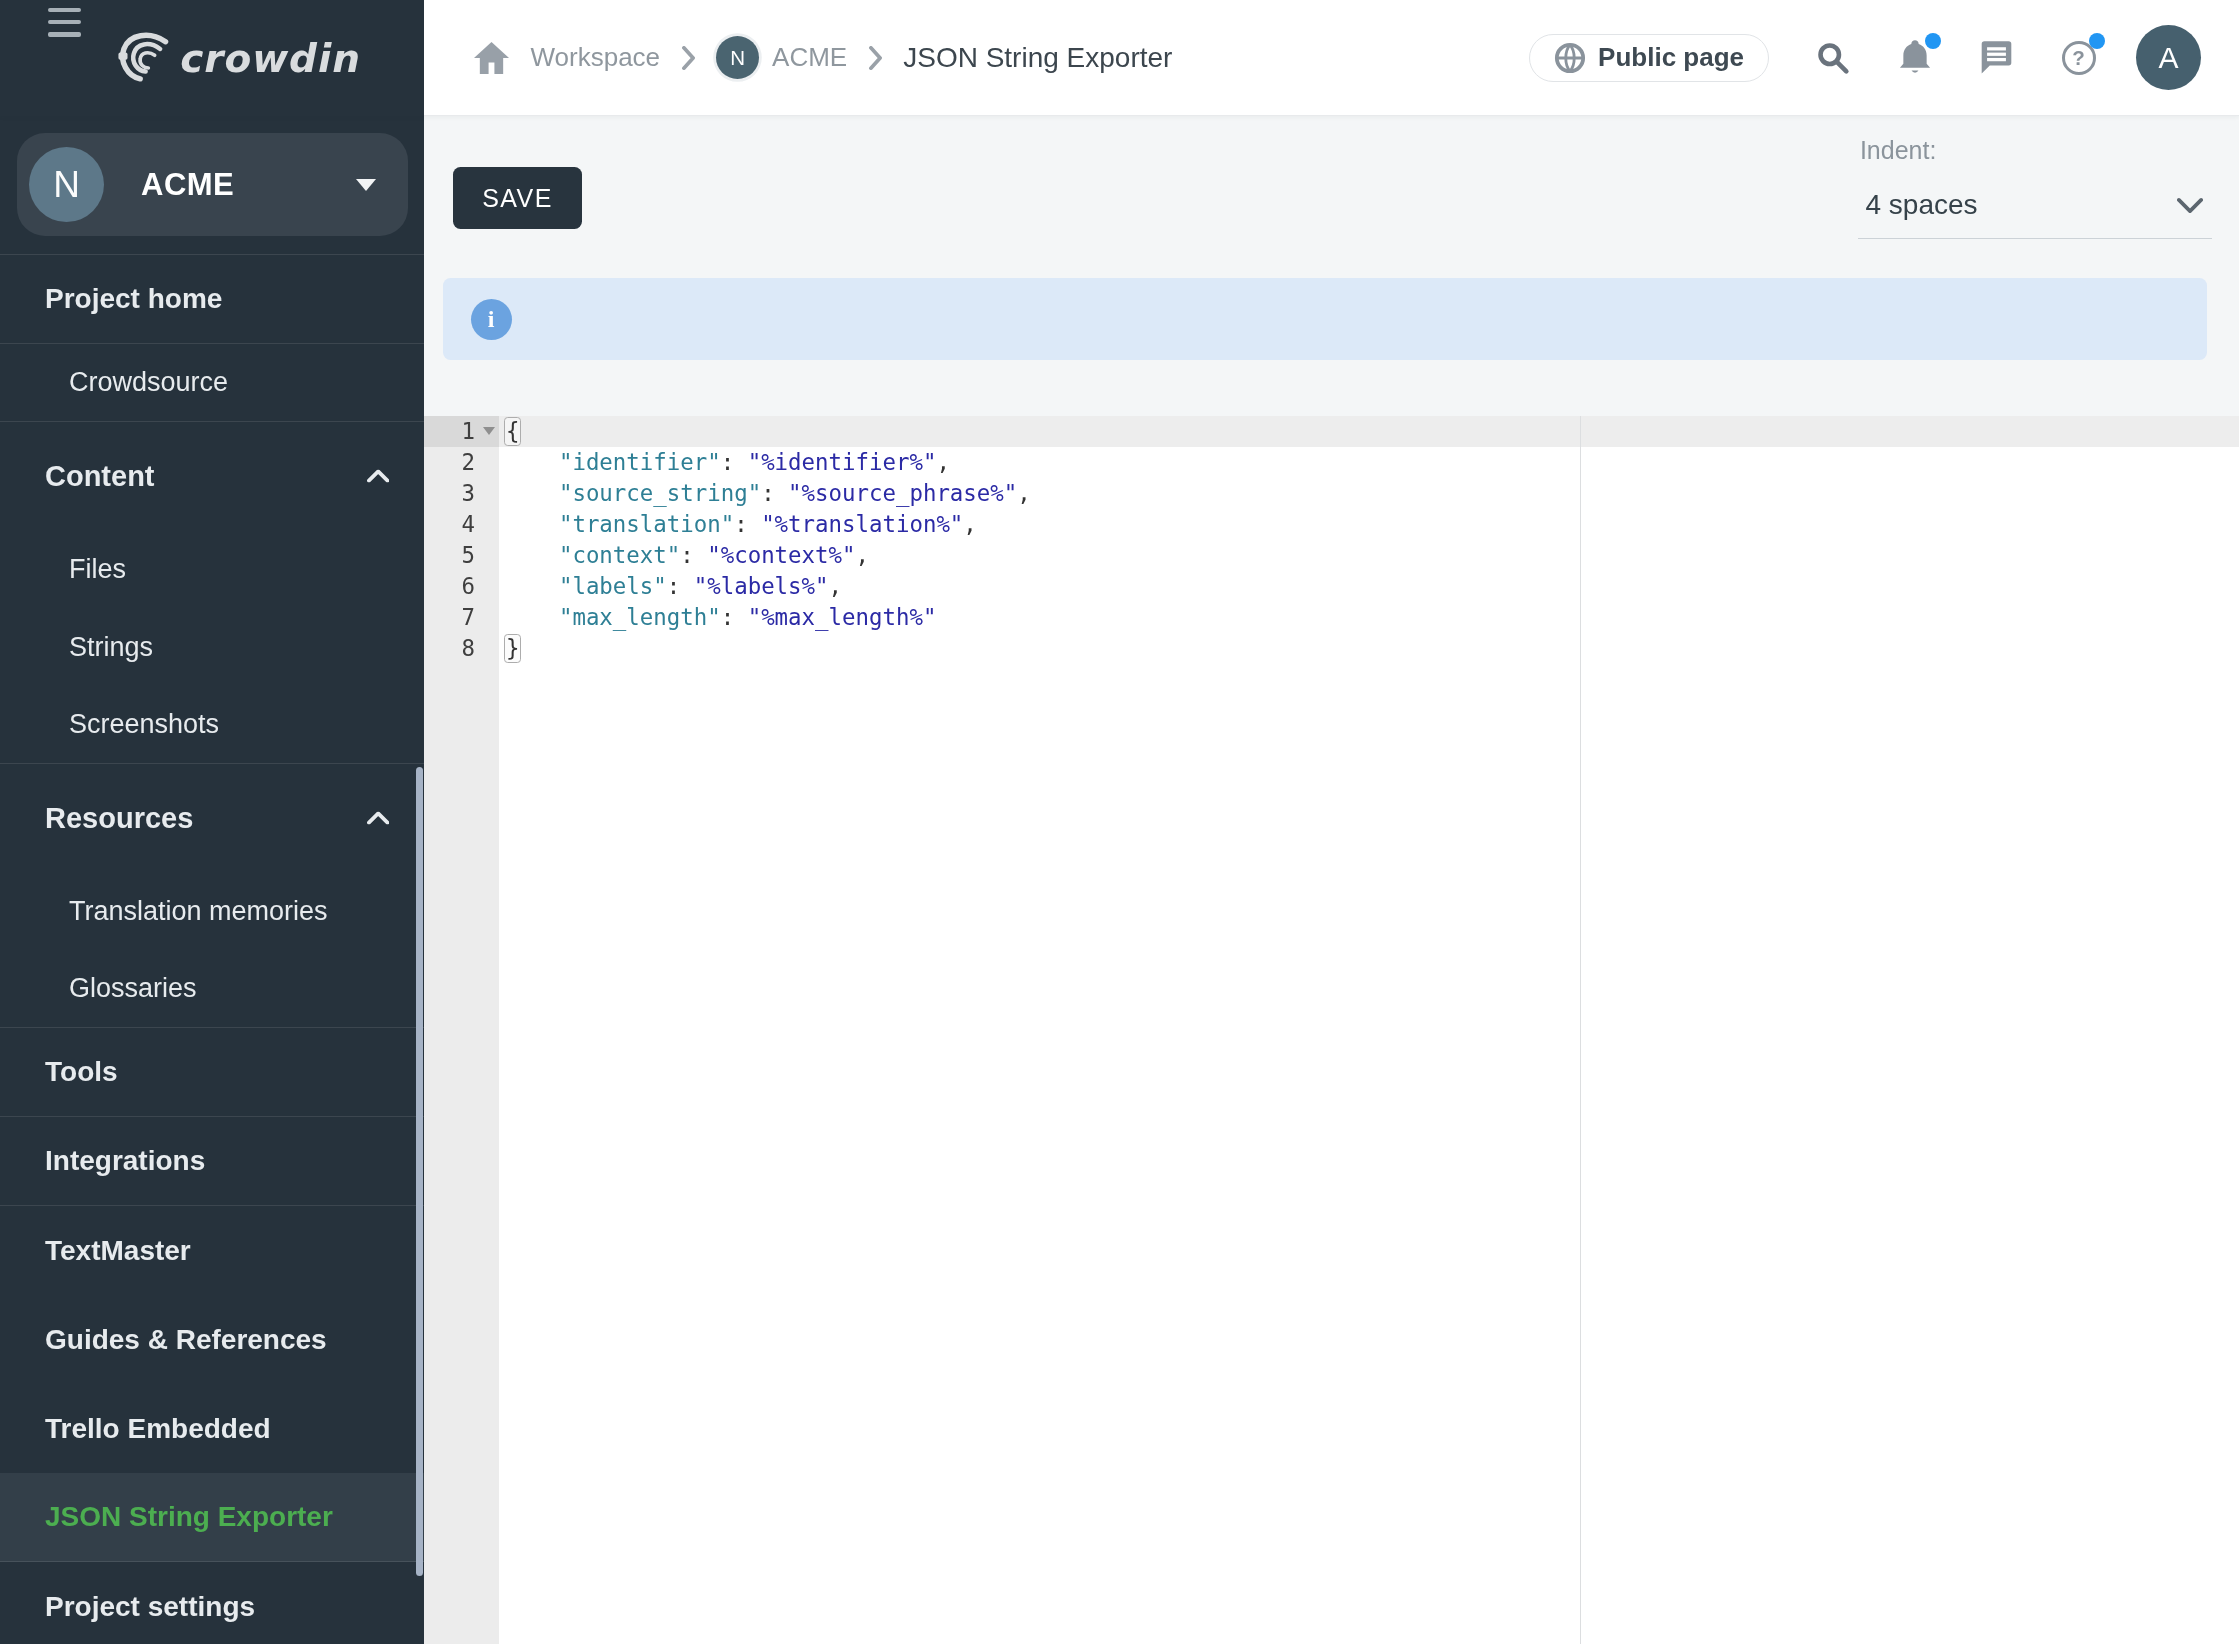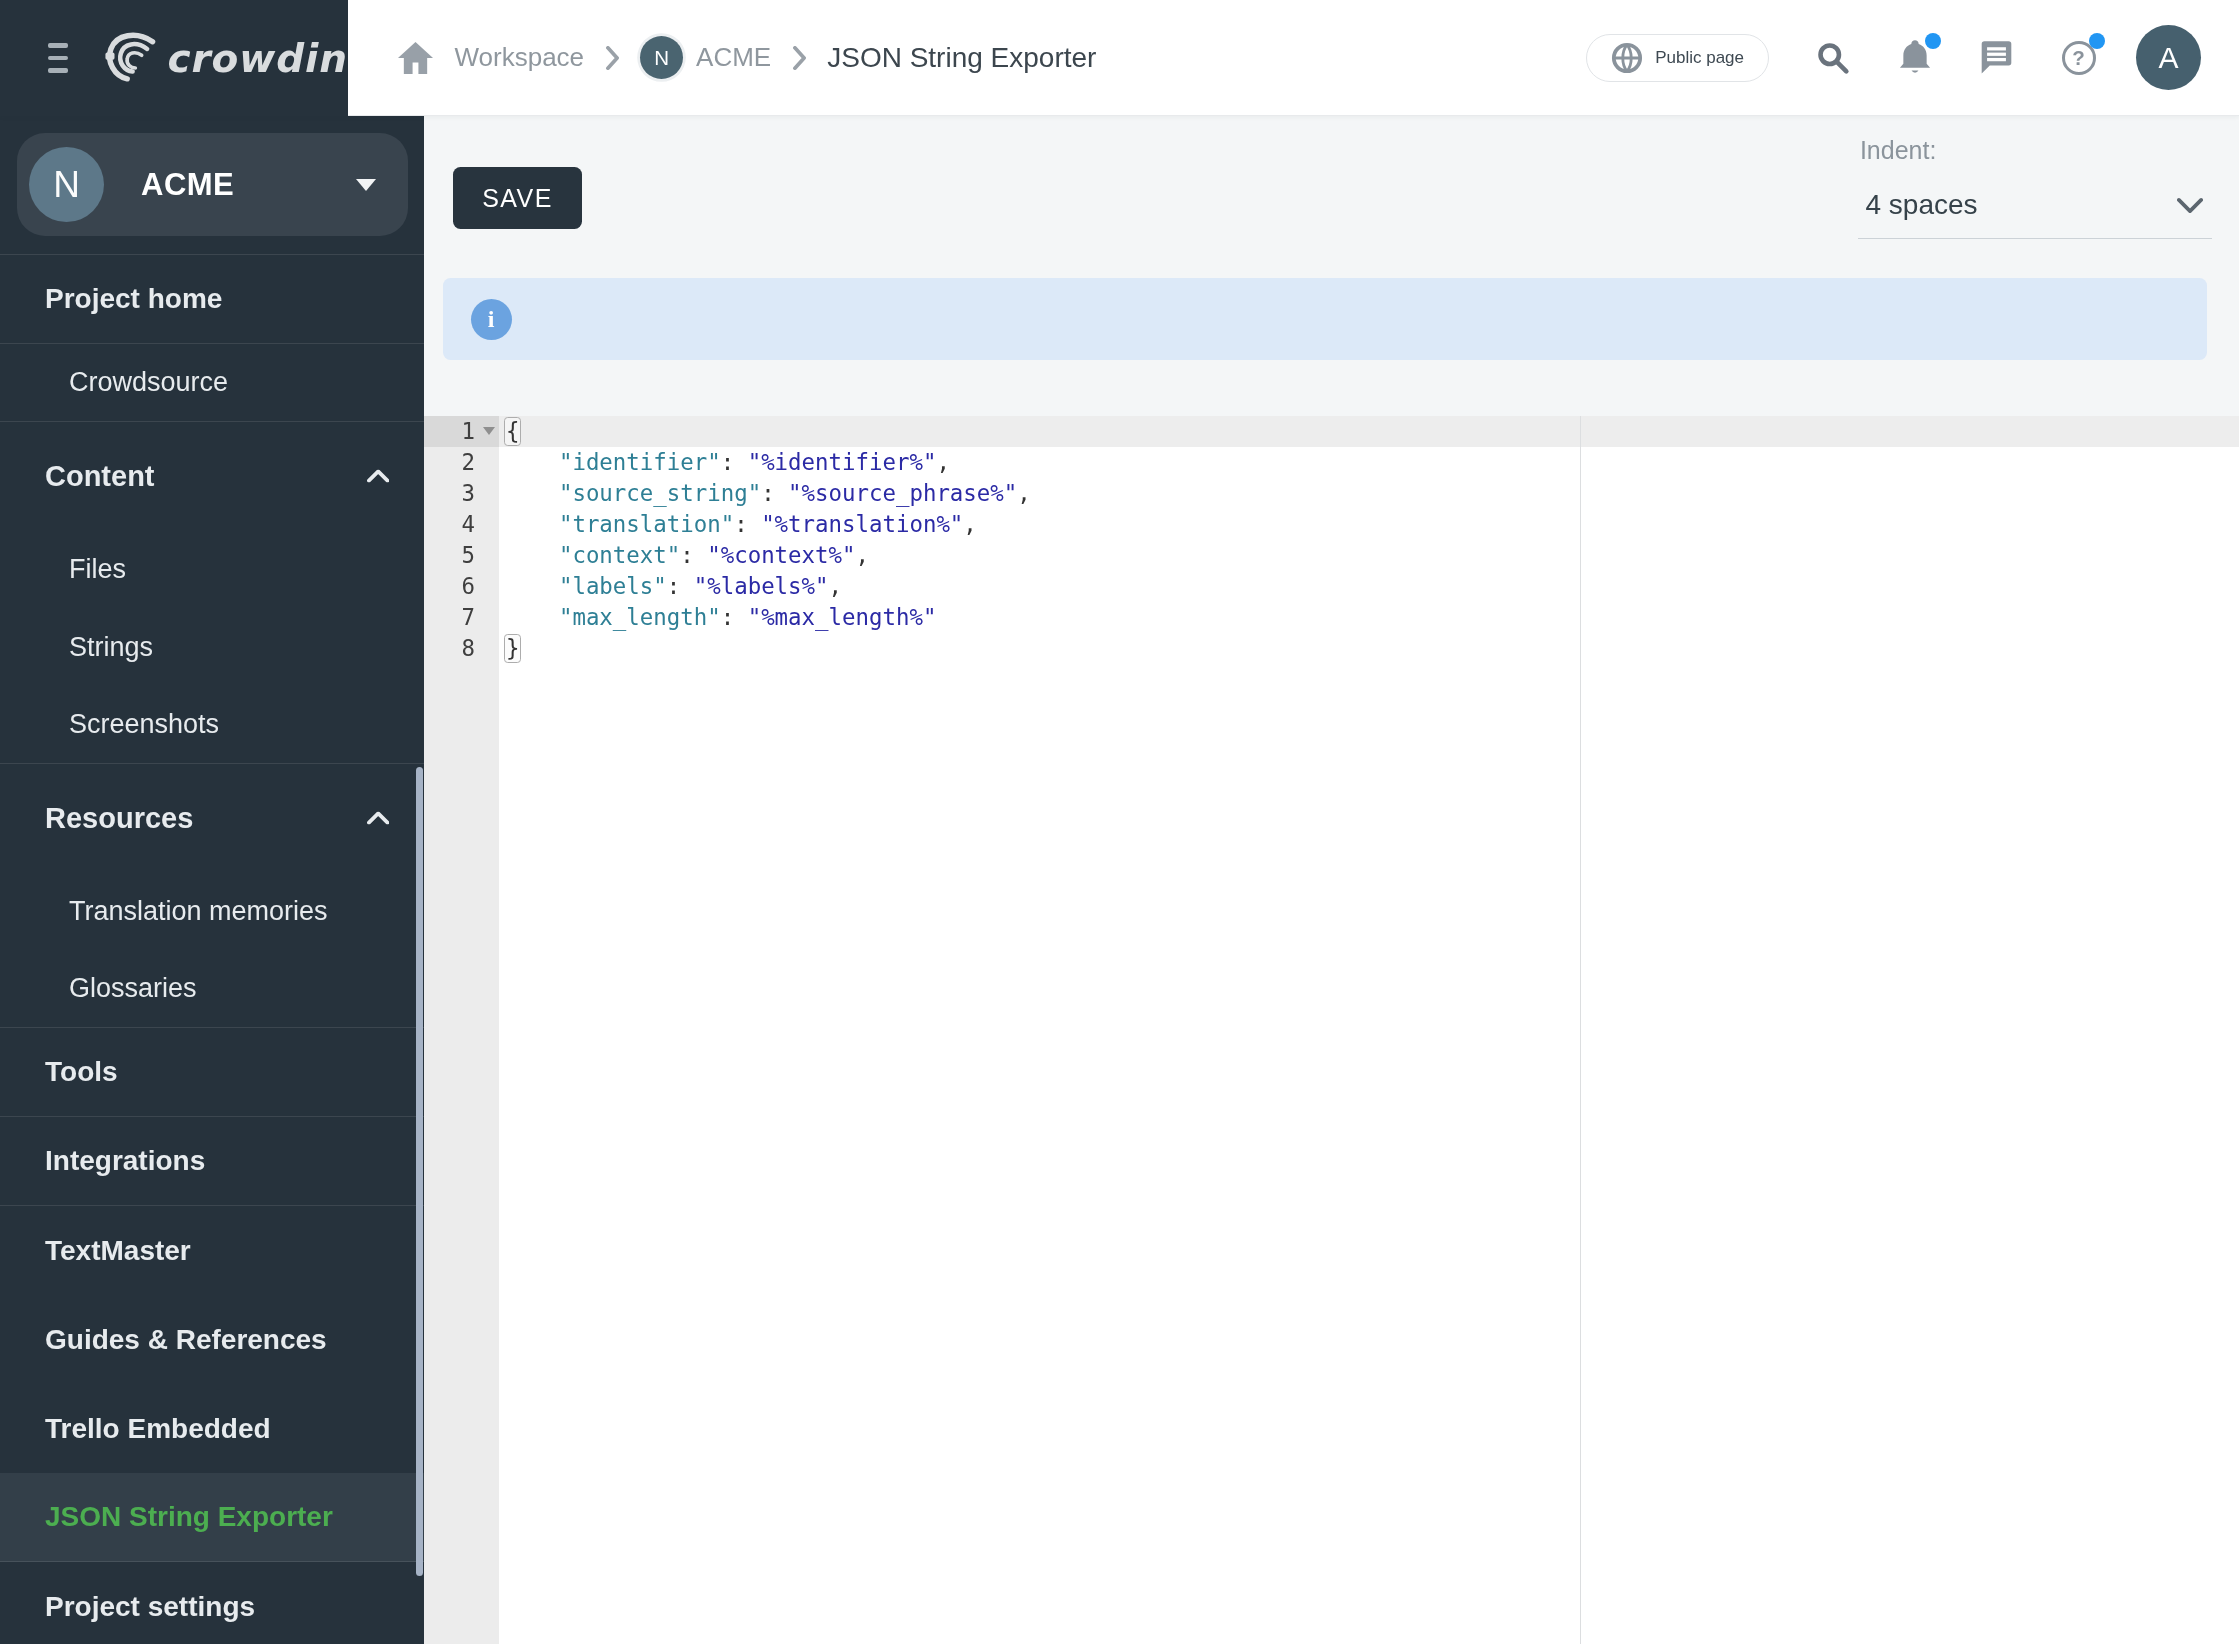--- a/index.html
+++ b/index.html
@@ -3,38 +3,38 @@
 <meta charset="utf-8">
 <style>
   * { margin:0; padding:0; box-sizing:border-box; }
   html,body { width:2239px; height:1644px; overflow:hidden;
     font-family:"Liberation Sans", sans-serif; background:#f4f6f7; }
   body { position:relative; }
 
   
   .topbar { position:absolute; top:0; left:0; width:2239px; height:116px; background:#fff;
     border-bottom:0.9px solid #e8eaec; box-shadow:0 1.9px 4.7px rgba(38,50,56,.06); z-index:30; display:flex; }
-  .topbar-left { width:348px; height:116px; background:#26323c; display:flex; align-items:center; flex-shrink:0; }
+  .topbar-left { width:424px; height:116px; background:#26323c; display:flex; flex-shrink:0; }
   .hamburger { width:33px; margin-left:48px; cursor:pointer; }
   .hamburger span { display:block; height:4.7px; background:#a7b0b7; border-radius:1.9px; margin:7.5px 0; }
   .logo { display:flex; align-items:center; margin-left:32px; gap:9.3px; }
   .logo-text { font-family:"DejaVu Sans", sans-serif; font-style:italic; font-weight:700;
     font-size:39px; color:#d9dcde; letter-spacing:0.9px; }
   .topbar-right { flex:1; display:flex; align-items:center; padding:0 38px 0 49px; }
   .breadcrumb { display:flex; align-items:center; gap:20.5px; flex:1; }
   .crumb { font-size:26px; color:#8f979e; cursor:pointer; }
   .crumb-sep { color:#9aa1a8; width:15px; height:24px; }
   .crumb-proj { display:flex; align-items:center; gap:13px; cursor:pointer; }
   .crumb-badge { width:43px; height:43px; border-radius:50%; background:#4a6470; color:#fff;
     font-size:20.5px; display:flex; align-items:center; justify-content:center; box-shadow:0 0 0 2.8px #eceff1; }
   .page-title { font-size:28px; color:#3c464e; font-weight:500; }
   .actions { display:flex; align-items:center; }
   .pill { display:flex; align-items:center; gap:12px; height:48px; padding:0 24px;
     border:1.9px solid #e1e4e7; border-radius:24px; cursor:pointer; background:#fff; }
-  .pill-label { font-size:17px; color:#3e4952; font-weight:400; }
+  .pill-label { font-size:26px; color:#3e4952; font-weight:700; }
   .icon-btn { position:relative; width:37px; height:37px; margin-left:45px; cursor:pointer;
     display:flex; align-items:center; justify-content:center; }
   .blue-dot { position:absolute; top:-5.6px; right:-7.5px; width:16px; height:16px; border-radius:50%; background:#2196f3; }
   .help-circle { width:34px; height:34px; border:3.7px solid #8a939c; border-radius:50%;
     display:flex; align-items:center; justify-content:center; font-size:20.5px; font-weight:700; color:#8a939c; }
   .avatar { width:65px; height:65px; margin-left:39px; border-radius:50%; background:#46606e; color:#fff;
     font-size:30px; display:flex; align-items:center; justify-content:center; cursor:pointer; }
 
   
   .sidebar { position:absolute; top:116px; left:0; width:424px; height:1529px; background:#26323c; z-index:20; }

